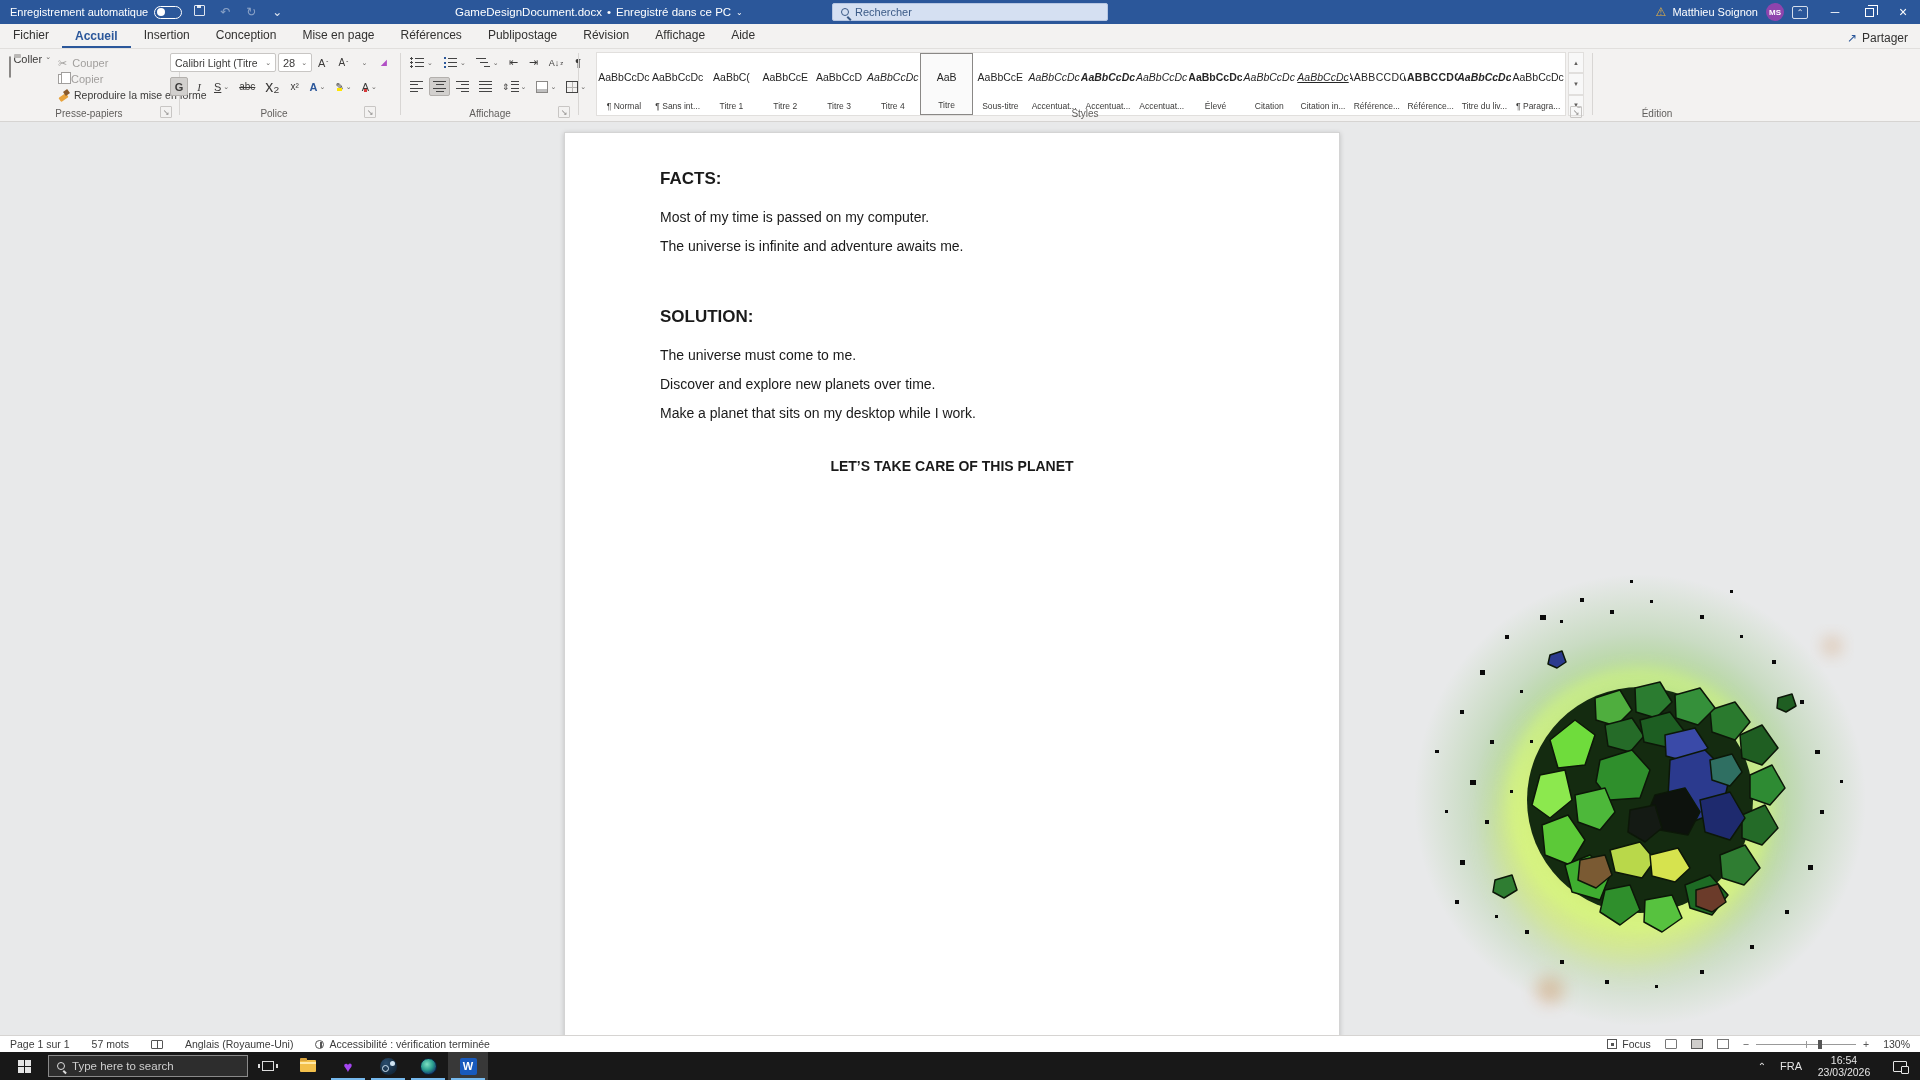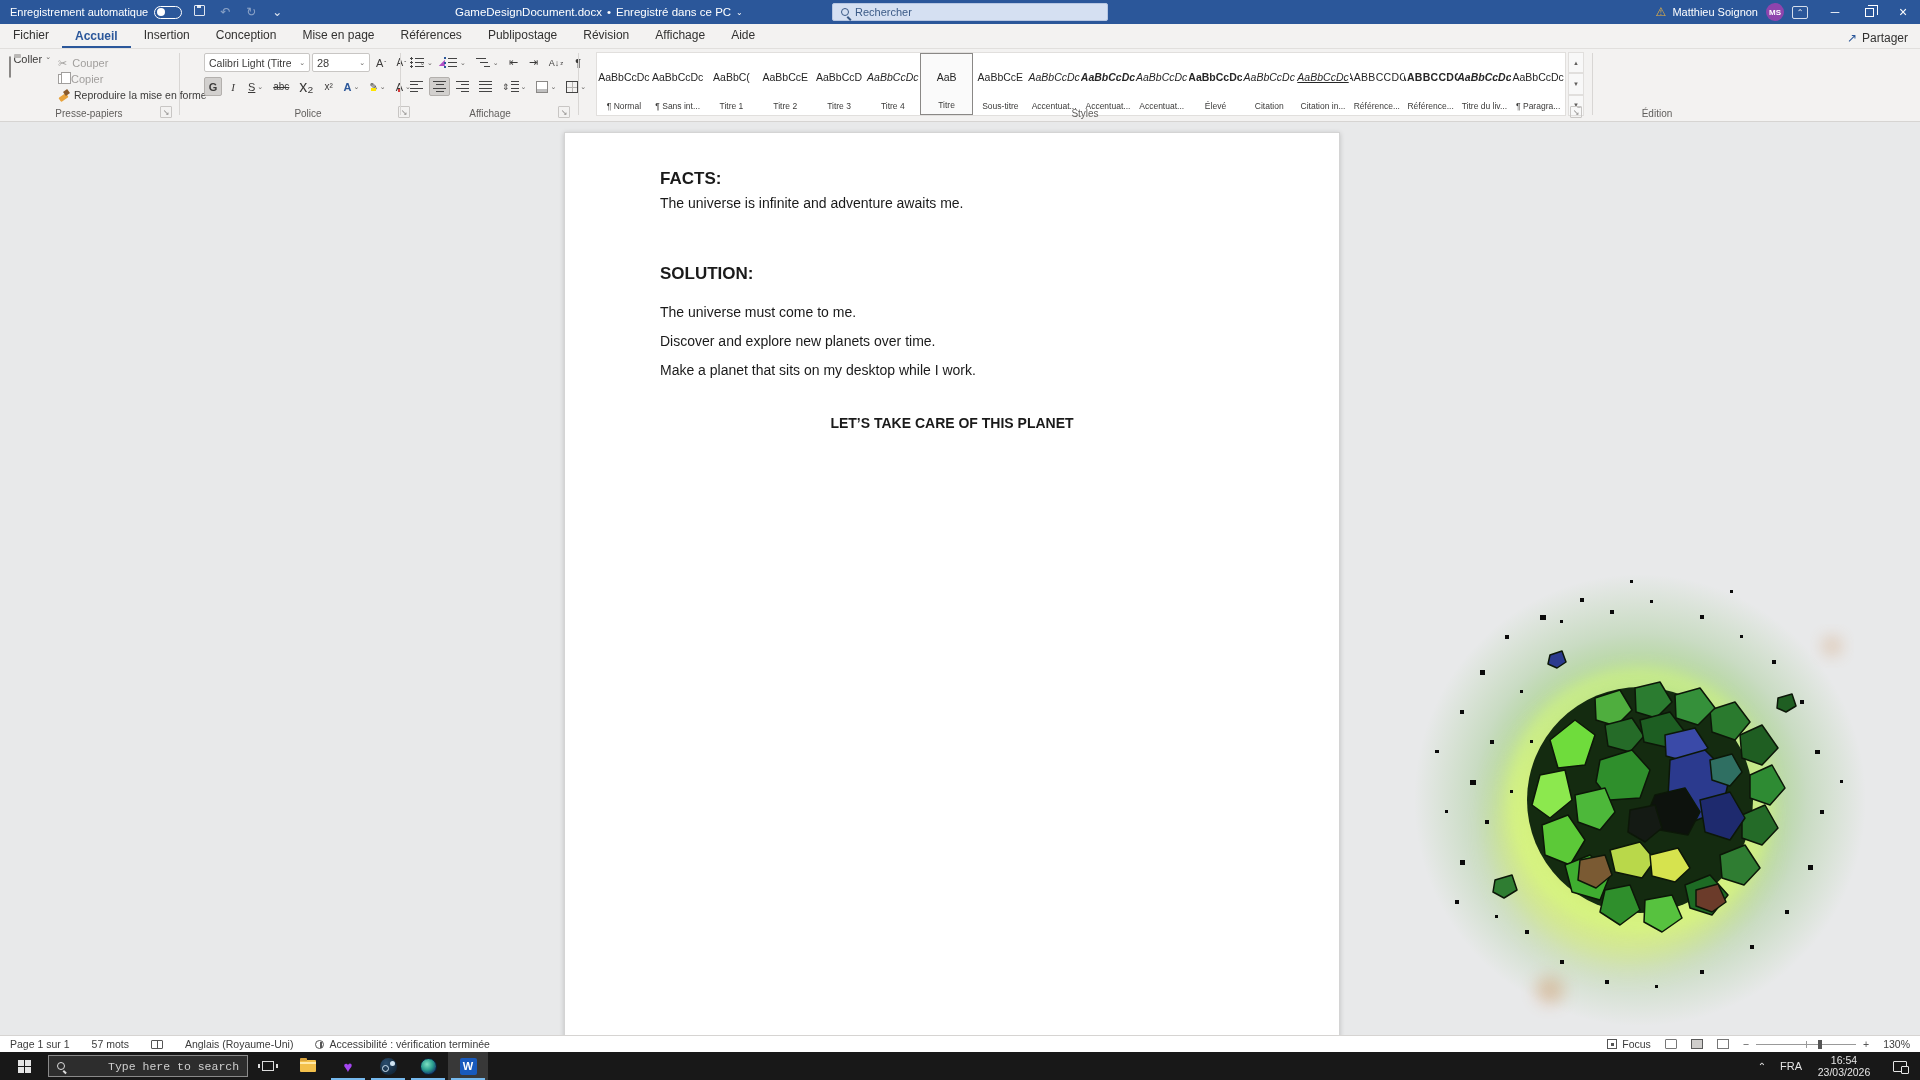--- a/index.html
+++ b/index.html
@@ -141,21 +141,21 @@
   .zs-handle { position:absolute; left:62px; top:-4px; width:4px; height:9px; background:#555; }
 
   
   .taskbar { position:absolute; left:0; top:1052px; width:1920px; height:28px; background:#181818; display:flex; align-items:center; color:#e5e5e5; }
   .tk-start { width:48px; height:28px; display:flex; align-items:center; justify-content:center; }
   .winlogo { width:13px; height:13px; display:grid; grid-template-columns:6px 6px; grid-template-rows:6px 6px; gap:1px; }
   .winlogo span { background:#e5e5e5; }
   .tk-search { width:200px; height:22px; background:#2d2d2d; border:1px solid #8a8a8a; display:flex; align-items:center; gap:7px; padding:0 8px; }
   .tk-search .m { width:8px; height:8px; border:1.5px solid #ddd; border-radius:50%; position:relative; flex:0 0 auto; }
   .tk-search .m::after { content:""; position:absolute; left:6px; top:7px; width:4px; height:1.5px; background:#ddd; transform:rotate(45deg); transform-origin:0 0; }
-  .tk-search input { background:transparent; border:none; outline:none; color:#cfcfcf; font-size:11.5px; width:160px; font-family:Liberation Mono, monospace;margin-left:36px; }
+  .tk-search input { background:transparent; border:none; outline:none; color:#cfcfcf; font-size:11.5px; width:160px; font-family:Liberation Sans, sans-serif; }
   .tk-search input::placeholder { color:#cfcfcf; opacity:1; }
   .tk-cell { width:40px; height:28px; display:flex; align-items:center; justify-content:center; position:relative; }
   .tk-cell.open::after { content:""; position:absolute; left:3px; right:3px; bottom:0; height:2px; background:#76b9ed; }
   .tk-cell.current { background:rgba(255,255,255,.14); }
   .i-taskview { width:12px; height:10px; border:1px solid #dcdcdc; position:relative; }
   .i-taskview::before, .i-taskview::after { content:""; position:absolute; top:2px; width:2px; height:4px; background:#dcdcdc; }
   .i-taskview::before { left:-5px; } .i-taskview::after { right:-5px; }
   .i-folder { width:16px; height:12px; background:#f3c04b; border-radius:1px; position:relative; }
   .i-folder::before { content:""; position:absolute; left:0; top:-2px; width:7px; height:3px; background:#d9a33c; border-radius:1px 1px 0 0; }
   .i-folder::after { content:""; position:absolute; left:0; top:2px; width:16px; height:2px; background:#ffe9a8; }
@@ -249,27 +249,27 @@
         <div class="clip-mini" style="white-space:nowrap">
           <span class="i-fp"></span>
           <span style="font-size:10.5px">Reproduire la mise en forme</span>
         </div>
       </div>
       <div class="glabel">Presse-papiers</div>
       <div class="launcher" style="left:160px">↘</div>
     </div>
     <div class="rsep" style="left:179px"></div>
 
-    <div class="rgroup" style="left:200px;width:216px">
+    <div class="rgroup" style="left:166px;width:216px">
       <div class="rrow" style="position:absolute;left:4px;top:4px">
         <div class="selbox" style="width:106px">
           <span style="font-size:10.5px;overflow:hidden;white-space:nowrap">Calibri Light (Titre</span>
             <span class="car">⌄</span>
         </div>
-        <div class="selbox" style="width:58px">
+        <div class="selbox" style="width:34px">
           <span>28</span>
             <span class="car">⌄</span>
         </div>
         <div class="rbtn">
             <span>A</span>
             <sup style="font-size:6px">ˆ</sup>
           </div>
         <div class="rbtn" style="font-size:10px">
             <span>A</span>
             <sup style="font-size:6px">ˇ</sup>
@@ -452,20 +452,21 @@
 
     <div class="rgroup" style="left:1592px;width:130px">
 
       <div class="glabel">Édition</div>
     </div>
   </div>
 
   <div class="canvas">
     <div class="page">
       <div class="doc-h">FACTS:</div>
+      <div class="doc-p first">Most of my time is passed on my computer.</div>
       <div class="doc-p">The universe is infinite and adventure awaits me.</div>
       <div class="doc-h mt-sol">SOLUTION:</div>
       <div class="doc-p first">The universe must come to me.</div>
       <div class="doc-p">Discover and explore new planets over time.</div>
       <div class="doc-p">Make a planet that sits on my desktop while I work.</div>
       <div class="doc-center mt-close">LET’S TAKE CARE OF THIS PLANET</div>
     </div>
 
     <div class="planet">
       <svg width="480" height="480" viewBox="0 0 480 480">

